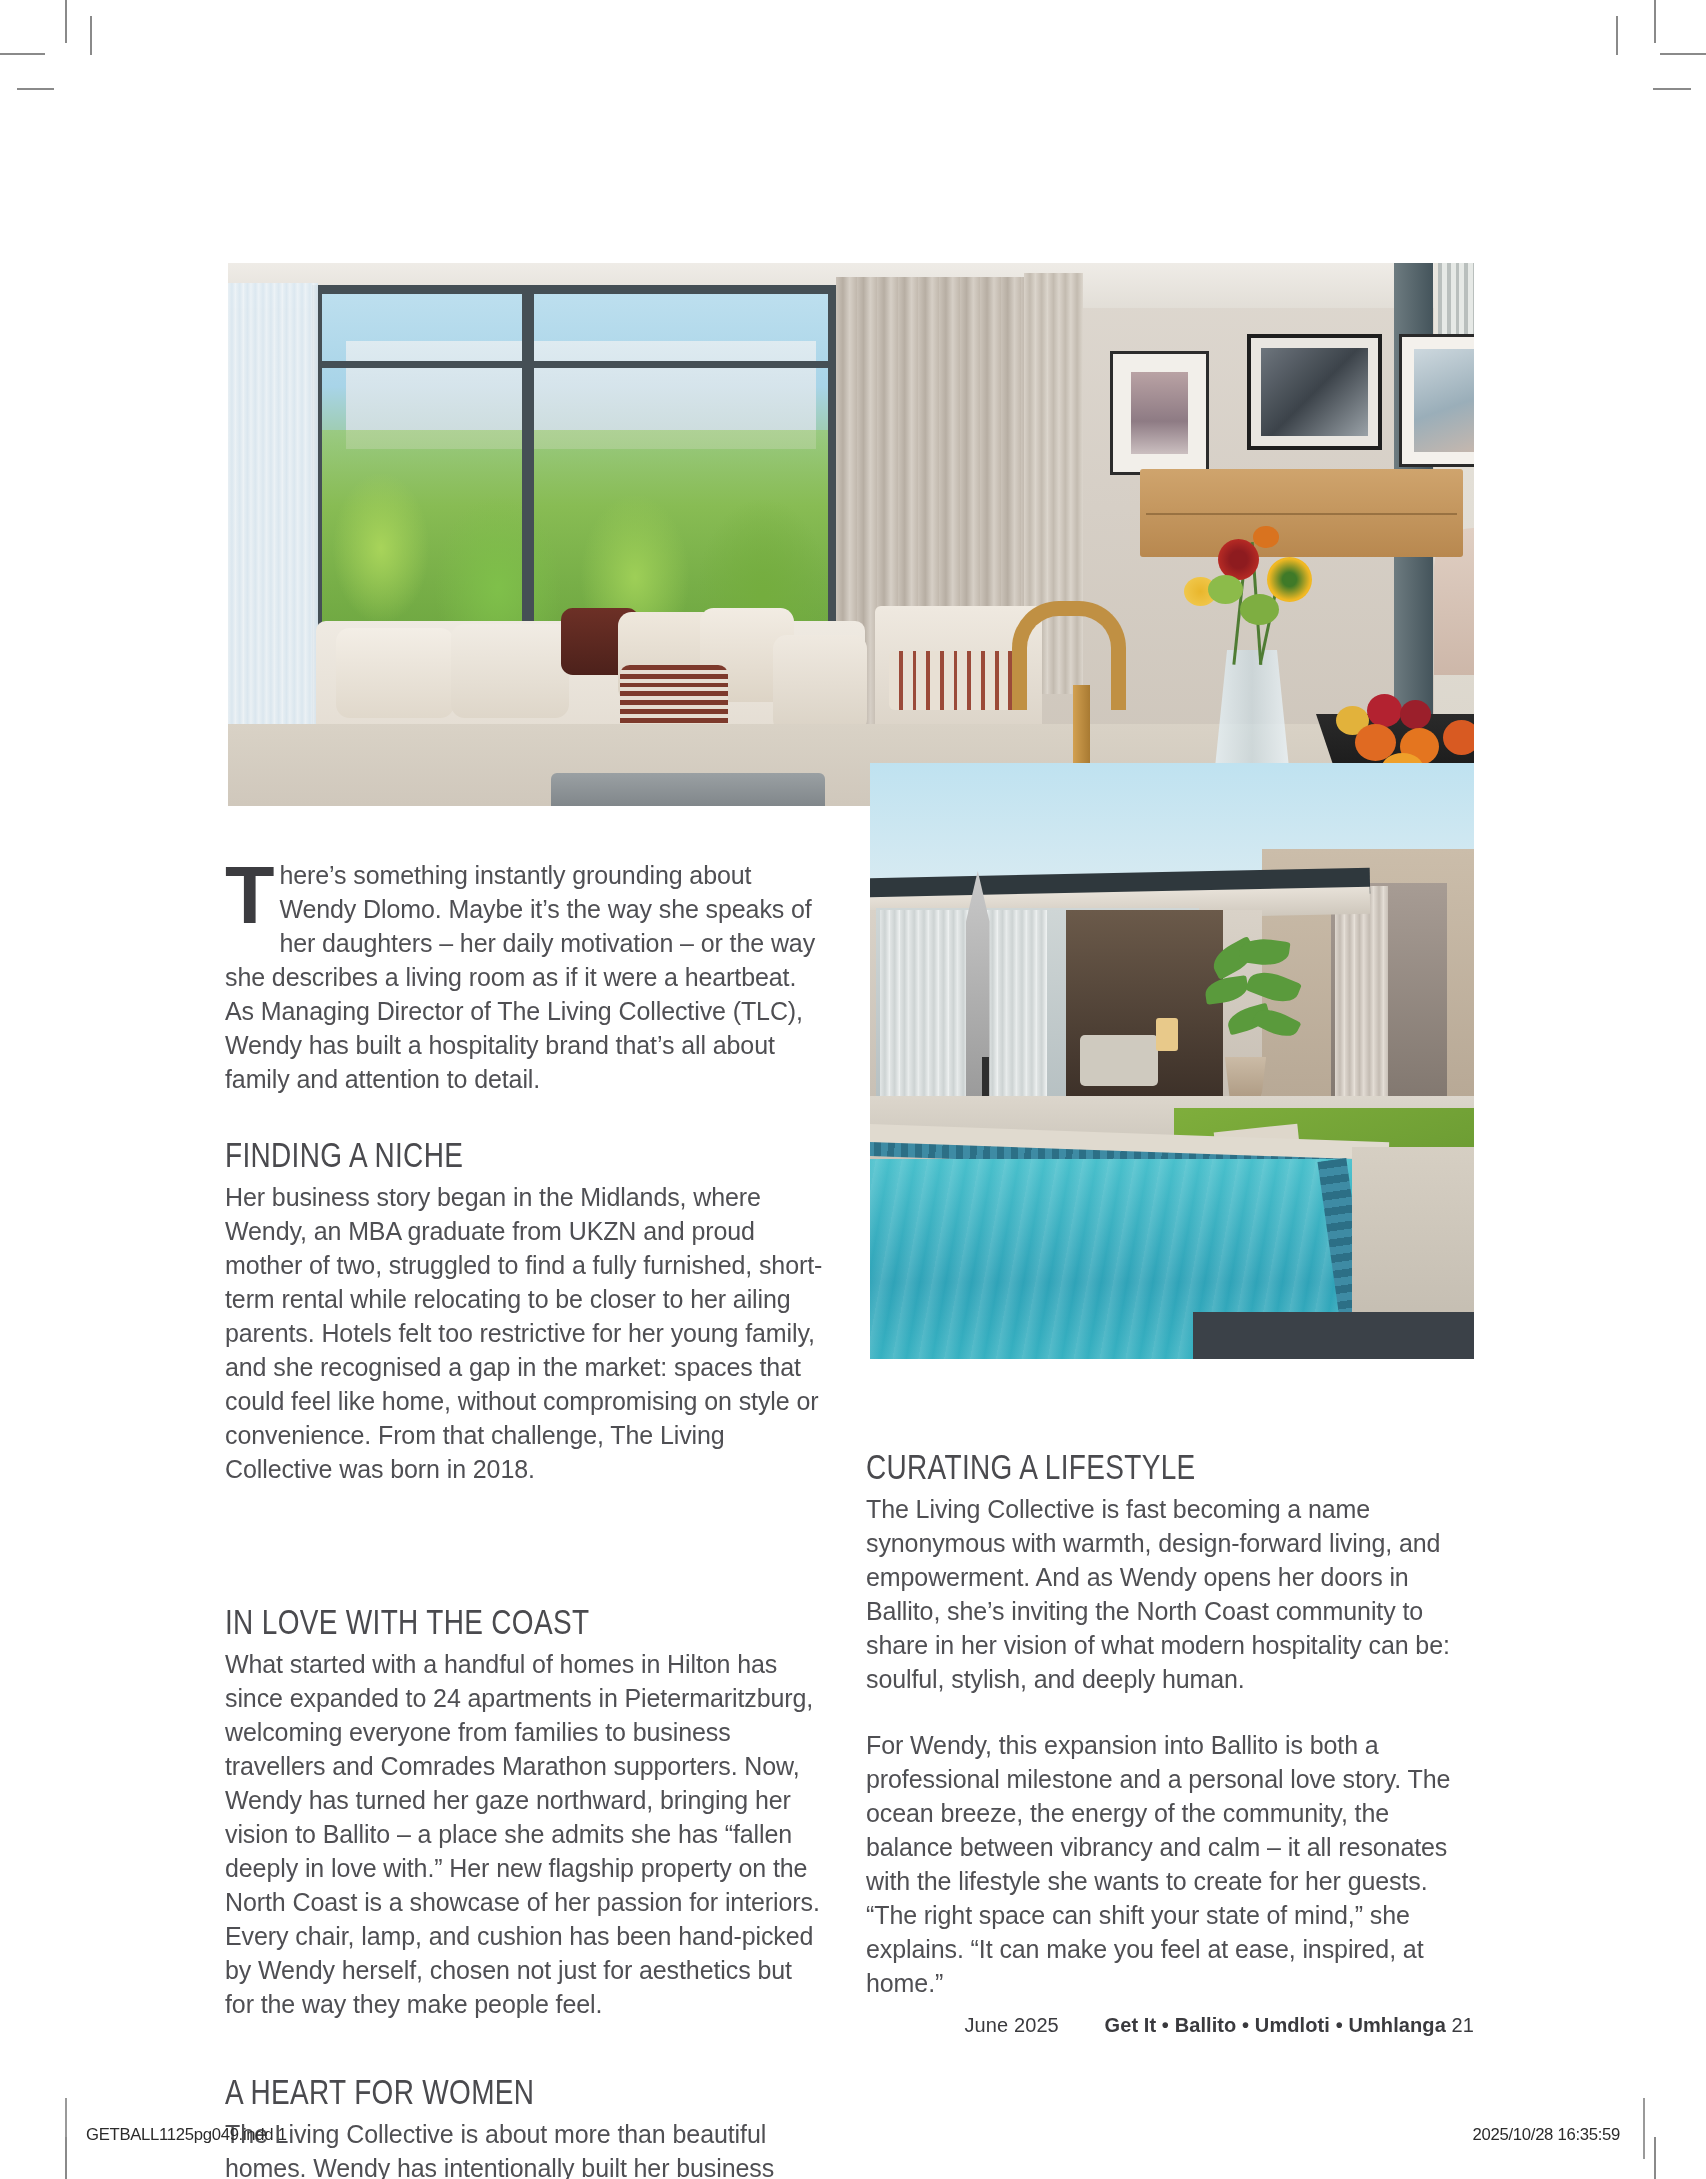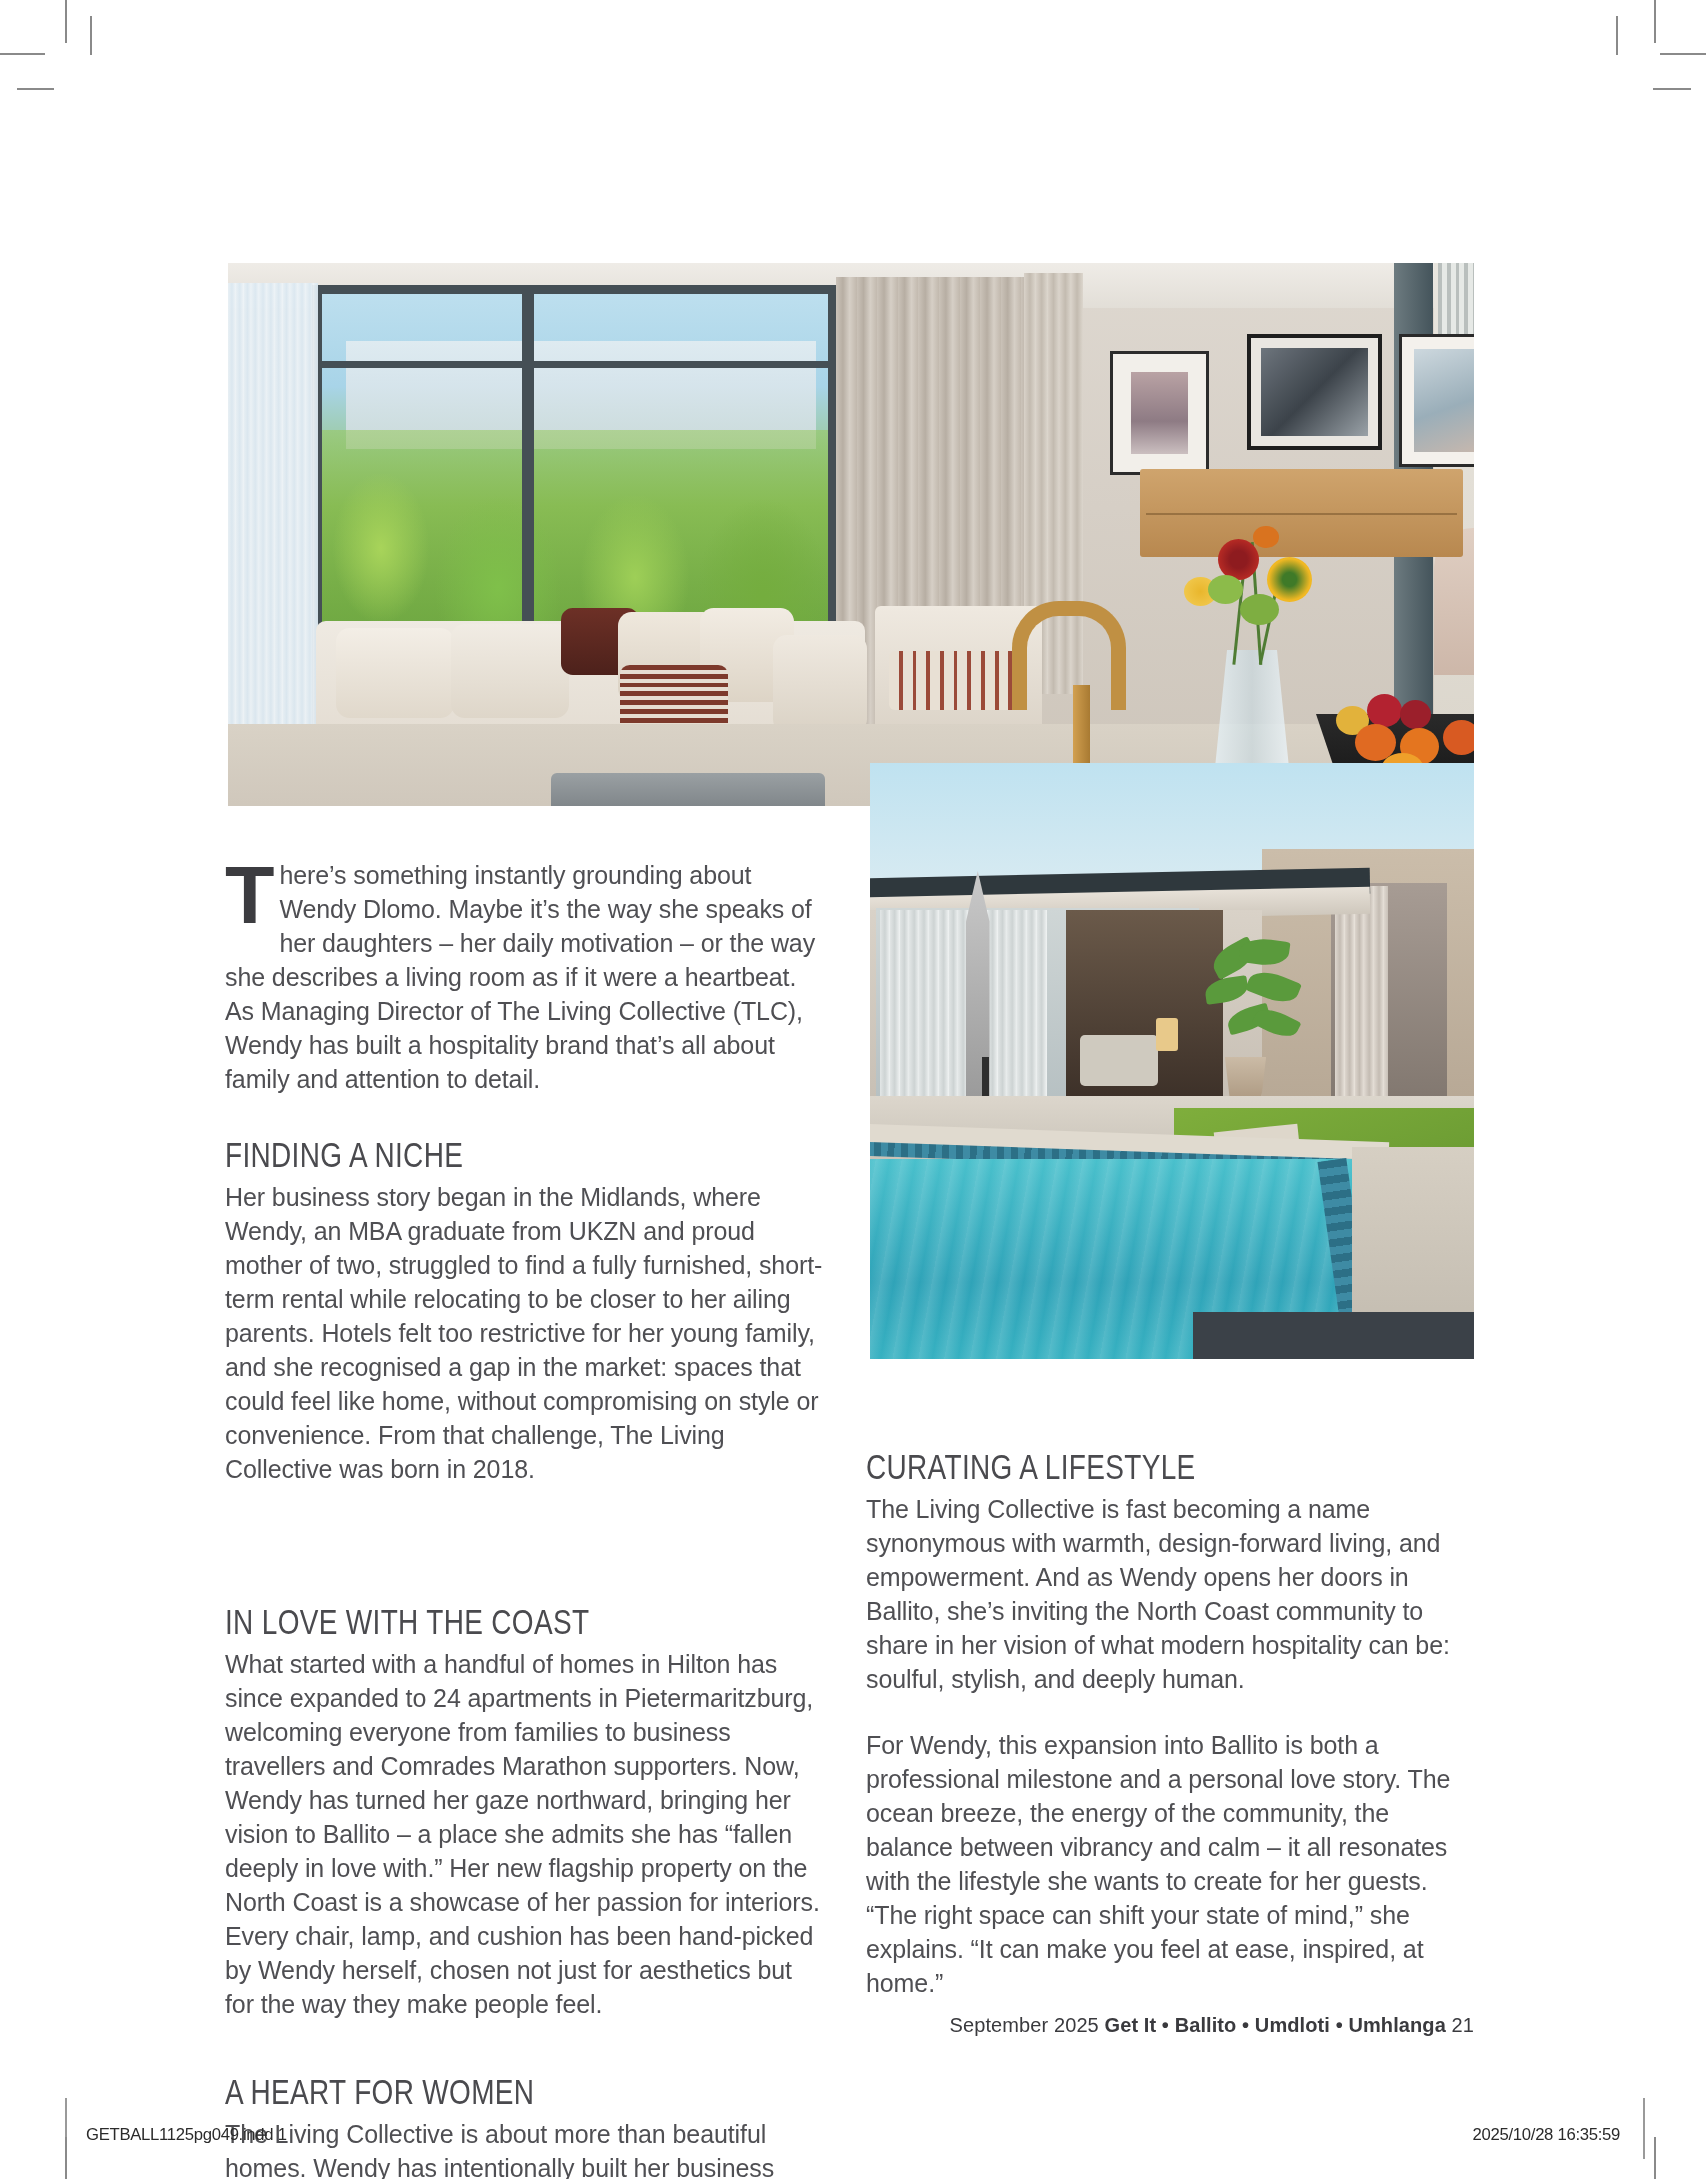--- a/index.html
+++ b/index.html
@@ -179,21 +179,21 @@
     font-weight:700;color:#3c3c40;margin:3.9px 4.9px 0 0;
     font-family:"Liberation Sans", sans-serif;
   }
   .details{
     margin-top:33px;font-style:italic;font-size:24.5px;line-height:32px;color:#4f4f53;
   }
   .footer{
     position:absolute;left:0;top:2014px;width:1474px;text-align:right;
     font-size:20px;color:#3a3a3e;letter-spacing:0.1px;
   }
-  .footer b{font-weight:700;}
+  .footer b{font-weight:700;margin-left:40px;}
   .slug{
     position:absolute;top:2125px;font-size:16.7px;color:#2b2b2b;
     font-family:"Liberation Sans", sans-serif;letter-spacing:-0.3px;
   }
   .slug.left{left:86px;}
   .slug.right{right:86px;}
   .slugline{position:absolute;background:#9a9a9a;width:2px;}
 </style>
 </head>
 <body>
@@ -335,21 +335,21 @@
 
   <div class="col colR">
 
     <h2 class="sec" style="margin-top:43px;">CURATING A LIFESTYLE</h2>
     <p class="body">The Living Collective is fast becoming a name synonymous with warmth, design-forward living, and empowerment. And as Wendy opens her doors in Ballito, she’s inviting the North Coast community to share in her vision of what modern hospitality can be: soulful, stylish, and deeply human.</p>
     <p class="body">For Wendy, this expansion into Ballito is both a professional milestone and a personal love story. The ocean breeze, the energy of the community, the balance between vibrancy and calm – it all resonates with the lifestyle she wants to create for her guests. “The right space can shift your state of mind,” she explains. “It can make you feel at ease, inspired, at home.”</p>
 
   </div>
 
   <div class="footer">
-    <span>September 2025 </span><b>Get It • Ballito • Umdloti • Umhlanga</b><span> 21</span>
+    <span>June 2025 </span><b>Get It • Ballito • Umdloti • Umhlanga</b><span> 21</span>
   </div>
 
   <div class="slugline" style="left:65px;top:2098px;height:61px;"></div>
   <div class="slugline" style="left:1643px;top:2098px;height:61px;"></div>
   <div class="slug left">GETBALL1125pg049.indd   1</div>
   <div class="slug right">2025/10/28   16:35:59</div>
 
   <div class="mark v" style="left:65px;top:2137px;height:43px;"></div>
   <div class="mark v" style="left:1654px;top:2137px;height:43px;"></div>
 

